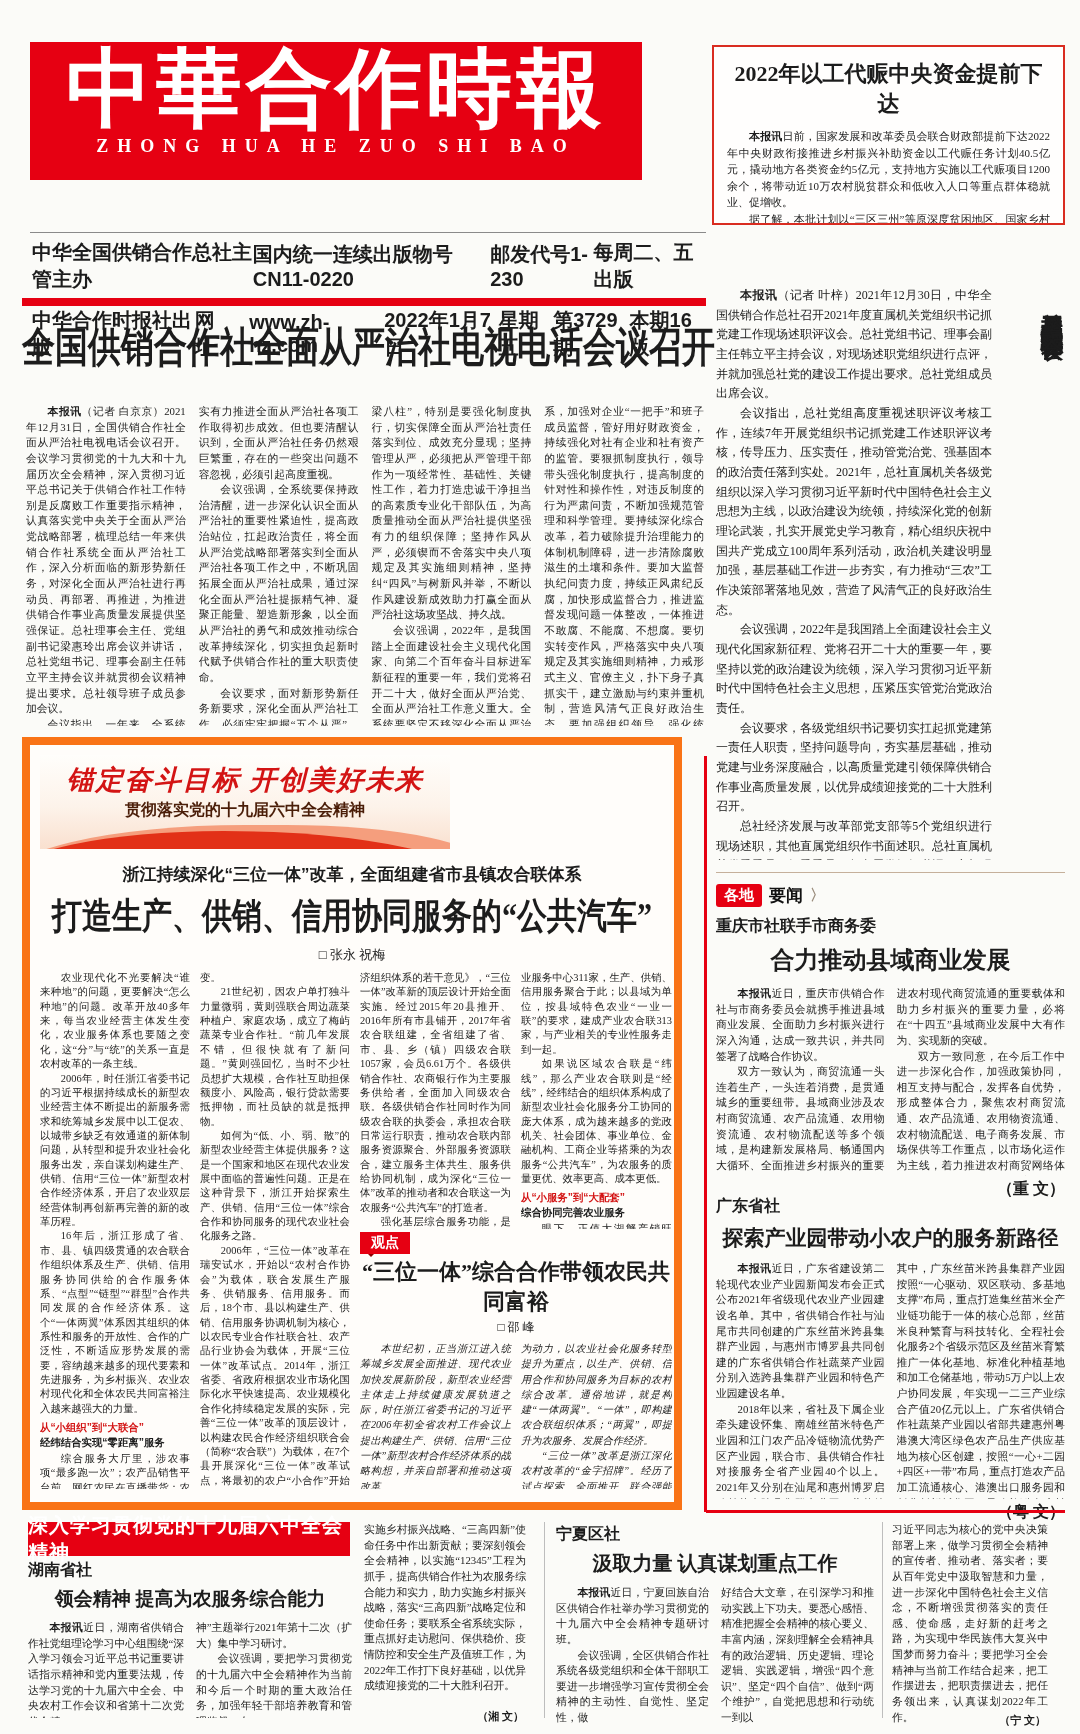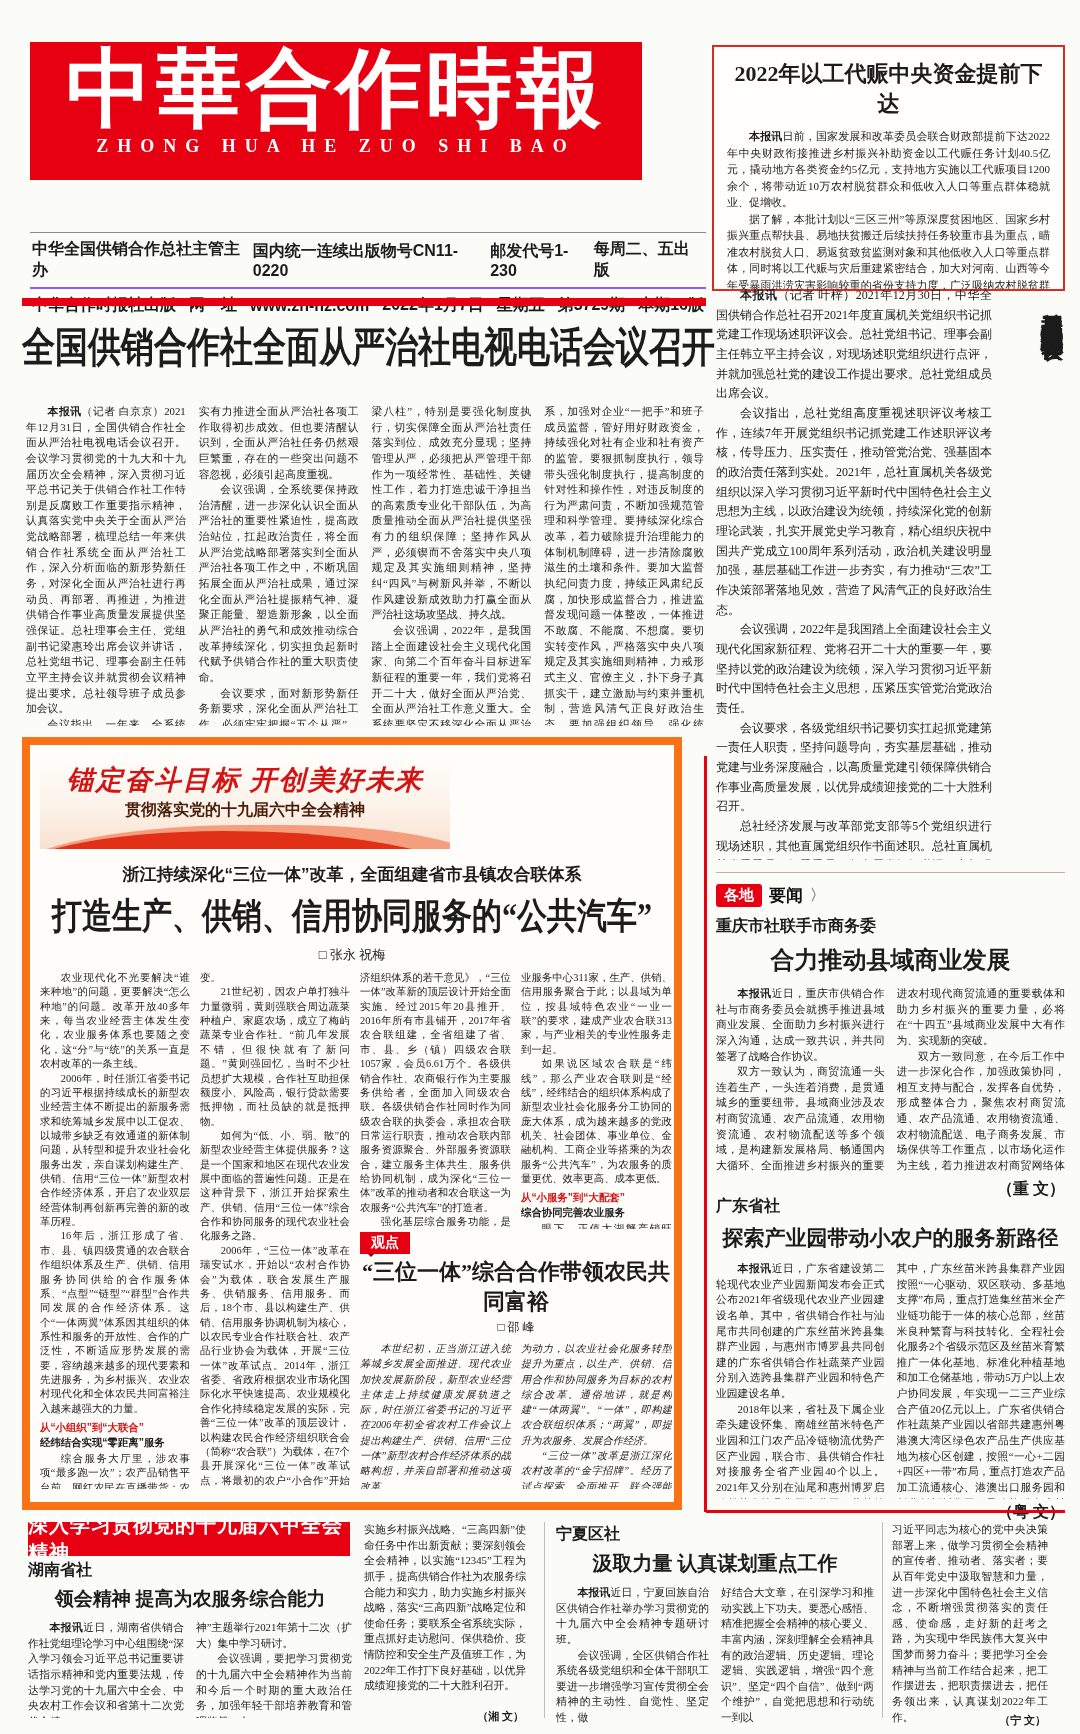--- a/index.html
+++ b/index.html
@@ -9,26 +9,26 @@
   p{margin:0;}
   .para{font-size:10.8px;line-height:1.45;text-align:justify;text-indent:2em;}
   .cont{text-indent:0;}
   b.lead{font-weight:bold;}
 
   
   #masthead{position:absolute;left:30px;top:42px;width:612px;height:138px;background:#e60012;color:#fff;text-align:center;overflow:hidden;}
   .mh-title{font-size:86px;font-weight:bold;line-height:1.08;letter-spacing:4px;margin-top:1px;text-align:center;}
   .mh-pinyin{font-size:18px;font-weight:bold;letter-spacing:9px;}
   #info{position:absolute;left:30px;top:232px;width:676px;border-top:1px solid #8a8a8a;}
-  .info-row{display:flex;justify-content:space-between;align-items:center;font-weight:bold;font-size:16px;padding:6px 2px;font-family:"Liberation Sans","DejaVu Sans",sans-serif;}
+  .info-row{display:flex;justify-content:space-between;align-items:center;font-weight:bold;font-size:20px;padding:6px 2px;font-family:"Liberation Sans","DejaVu Sans",sans-serif;}
   .info-row + .info-row{border-top:2px solid #8b5cf6;}
   #redbar{position:absolute;left:22px;top:298px;width:684px;height:8px;background:#e60012;}
 
   
-  #aid-box{position:absolute;left:712px;top:45px;width:353px;height:246px;border:2px solid #d92c21;box-sizing:border-box;padding:8px 13px;background:#fffefd;overflow:hidden;}
+  #aid-box{position:absolute;left:712px;top:45px;width:353px;height:180px;border:2px solid #d92c21;box-sizing:border-box;padding:8px 13px;background:#fffefd;overflow:hidden;}
   .aid-title{font-size:22px;font-weight:900;text-align:center;margin:4px 0 9px;}
   #aid-box .para{font-size:11px;line-height:1.5;}
 
   
   #main-title{position:absolute;left:22px;top:320px;width:684px;text-align:center;font-size:33px;font-weight:900;letter-spacing:0;transform:scaleY(1.25);transform-origin:center top;white-space:nowrap;}
   #main-body{position:absolute;left:26px;top:404px;width:678px;height:322px;display:flex;gap:13px;overflow:hidden;}
   #main-body .col{flex:1;overflow:hidden;}
 
   
   #shuzhi{position:absolute;left:716px;top:286px;width:349px;height:574px;overflow:hidden;}

